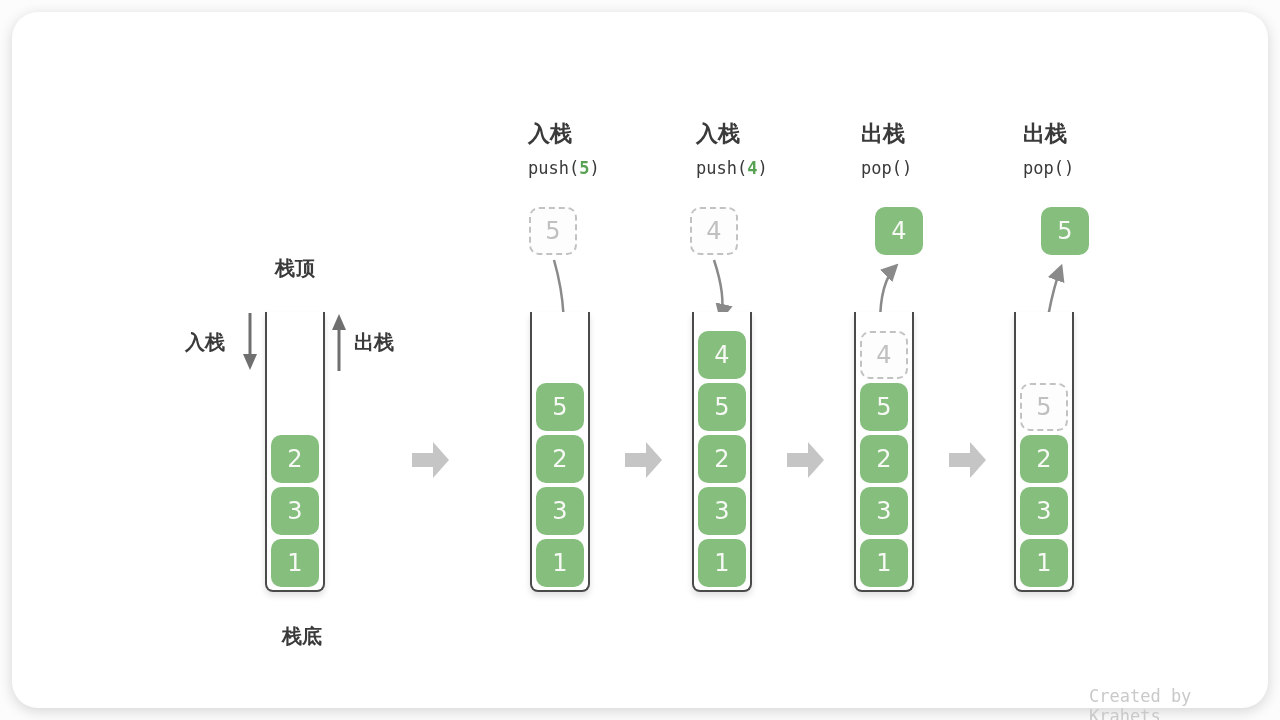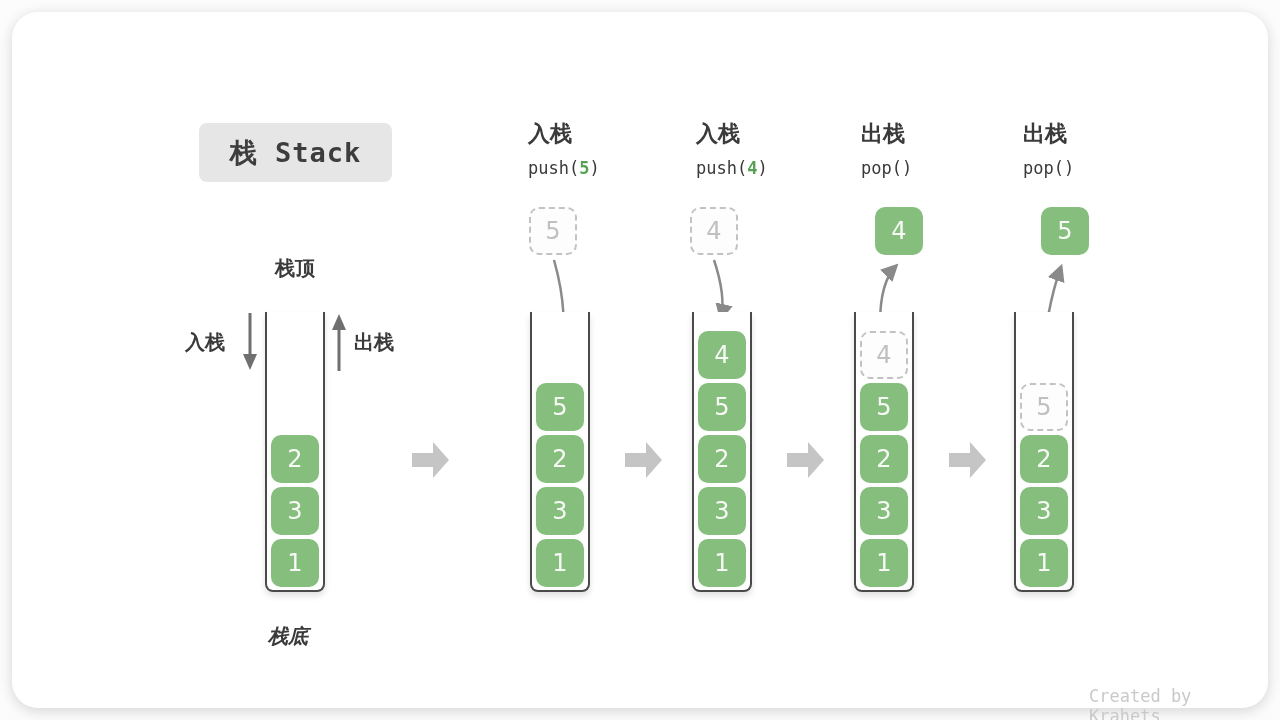--- a/index.html
+++ b/index.html
@@ -56,43 +56,40 @@
     position:absolute; left:1077px; top:674px;
     font-family:"DejaVu Sans Mono", monospace; font-size:17px; color:#c9c9c9;
   }
 </style>
 </head>
 <body>
 
 <div class="canvas">
   <div class="card">
 
-    <div class="title-box">
-      <span>栈 Stack</span>
-    </div>
 
     <div class="op" style="left:516px">
       <div class="op-name">入栈</div>
       <div class="op-code"><span>push(</span><span class="green">5</span><span>)</span></div>
     </div>
     <div class="op" style="left:684px">
       <div class="op-name">入栈</div>
       <div class="op-code"><span>push(</span><span class="green">4</span><span>)</span></div>
     </div>
     <div class="op" style="left:849px">
       <div class="op-name">出栈</div>
       <div class="op-code"><span>pop(</span><span class="green"></span><span>)</span></div>
     </div>
     <div class="op" style="left:1011px">
       <div class="op-name">出栈</div>
       <div class="op-code"><span>pop(</span><span class="green"></span><span>)</span></div>
     </div>
 
     <div class="zh-label center60" style="left:253px; top:243px;">栈顶</div>
-    <div class="zh-label center60" style="left:246px; top:611px;font-style:italic;">栈底</div>
+    <div class="zh-label center60" style="left:260px; top:611px;">栈底</div>
     <div class="zh-label" style="left:173px; top:317px;">入栈</div>
     <div class="zh-label" style="left:342px; top:317px;">出栈</div>
 
     <svg class="arrow-svg" style="left:229px; top:298px;" width="18" height="64">
       <line x1="9" y1="3" x2="9" y2="46" stroke="#6f6f6f" stroke-width="3"></line>
       <polygon points="2,44 16,44 9,60" fill="#6f6f6f"></polygon>
     </svg>
 
     <svg class="arrow-svg" style="left:318px; top:298px;" width="18" height="64">
       <line x1="9" y1="61" x2="9" y2="18" stroke="#6f6f6f" stroke-width="3"></line>

